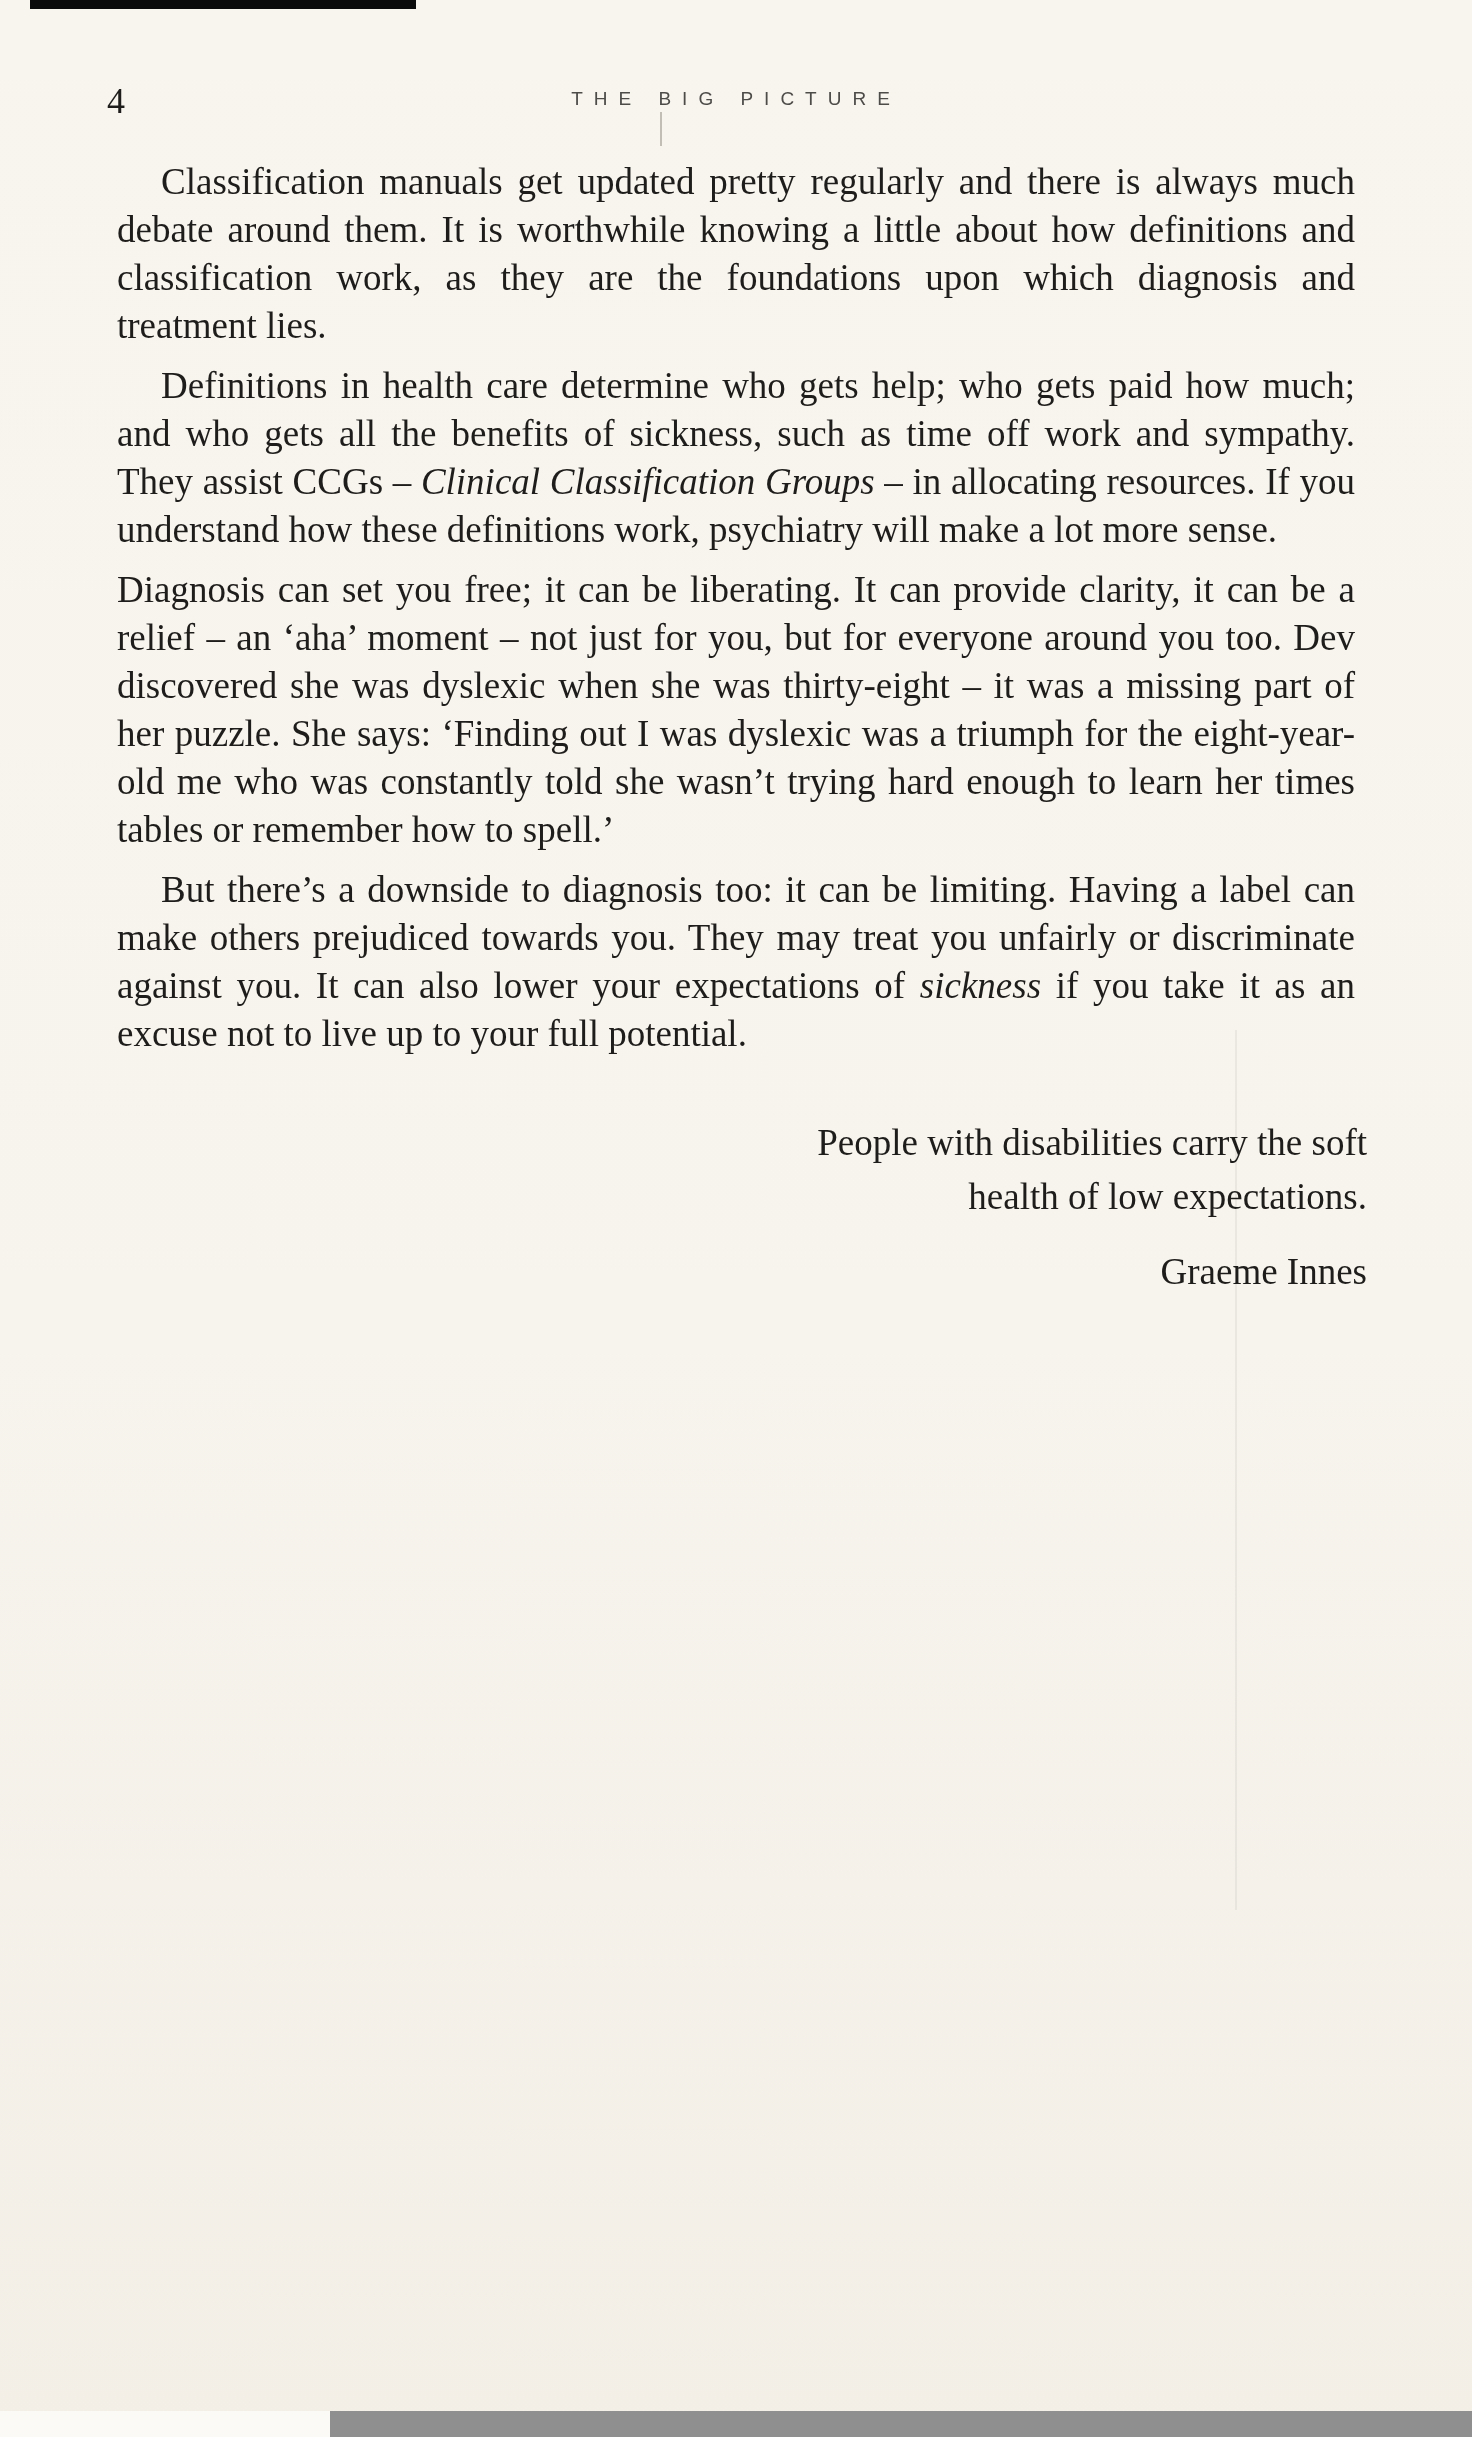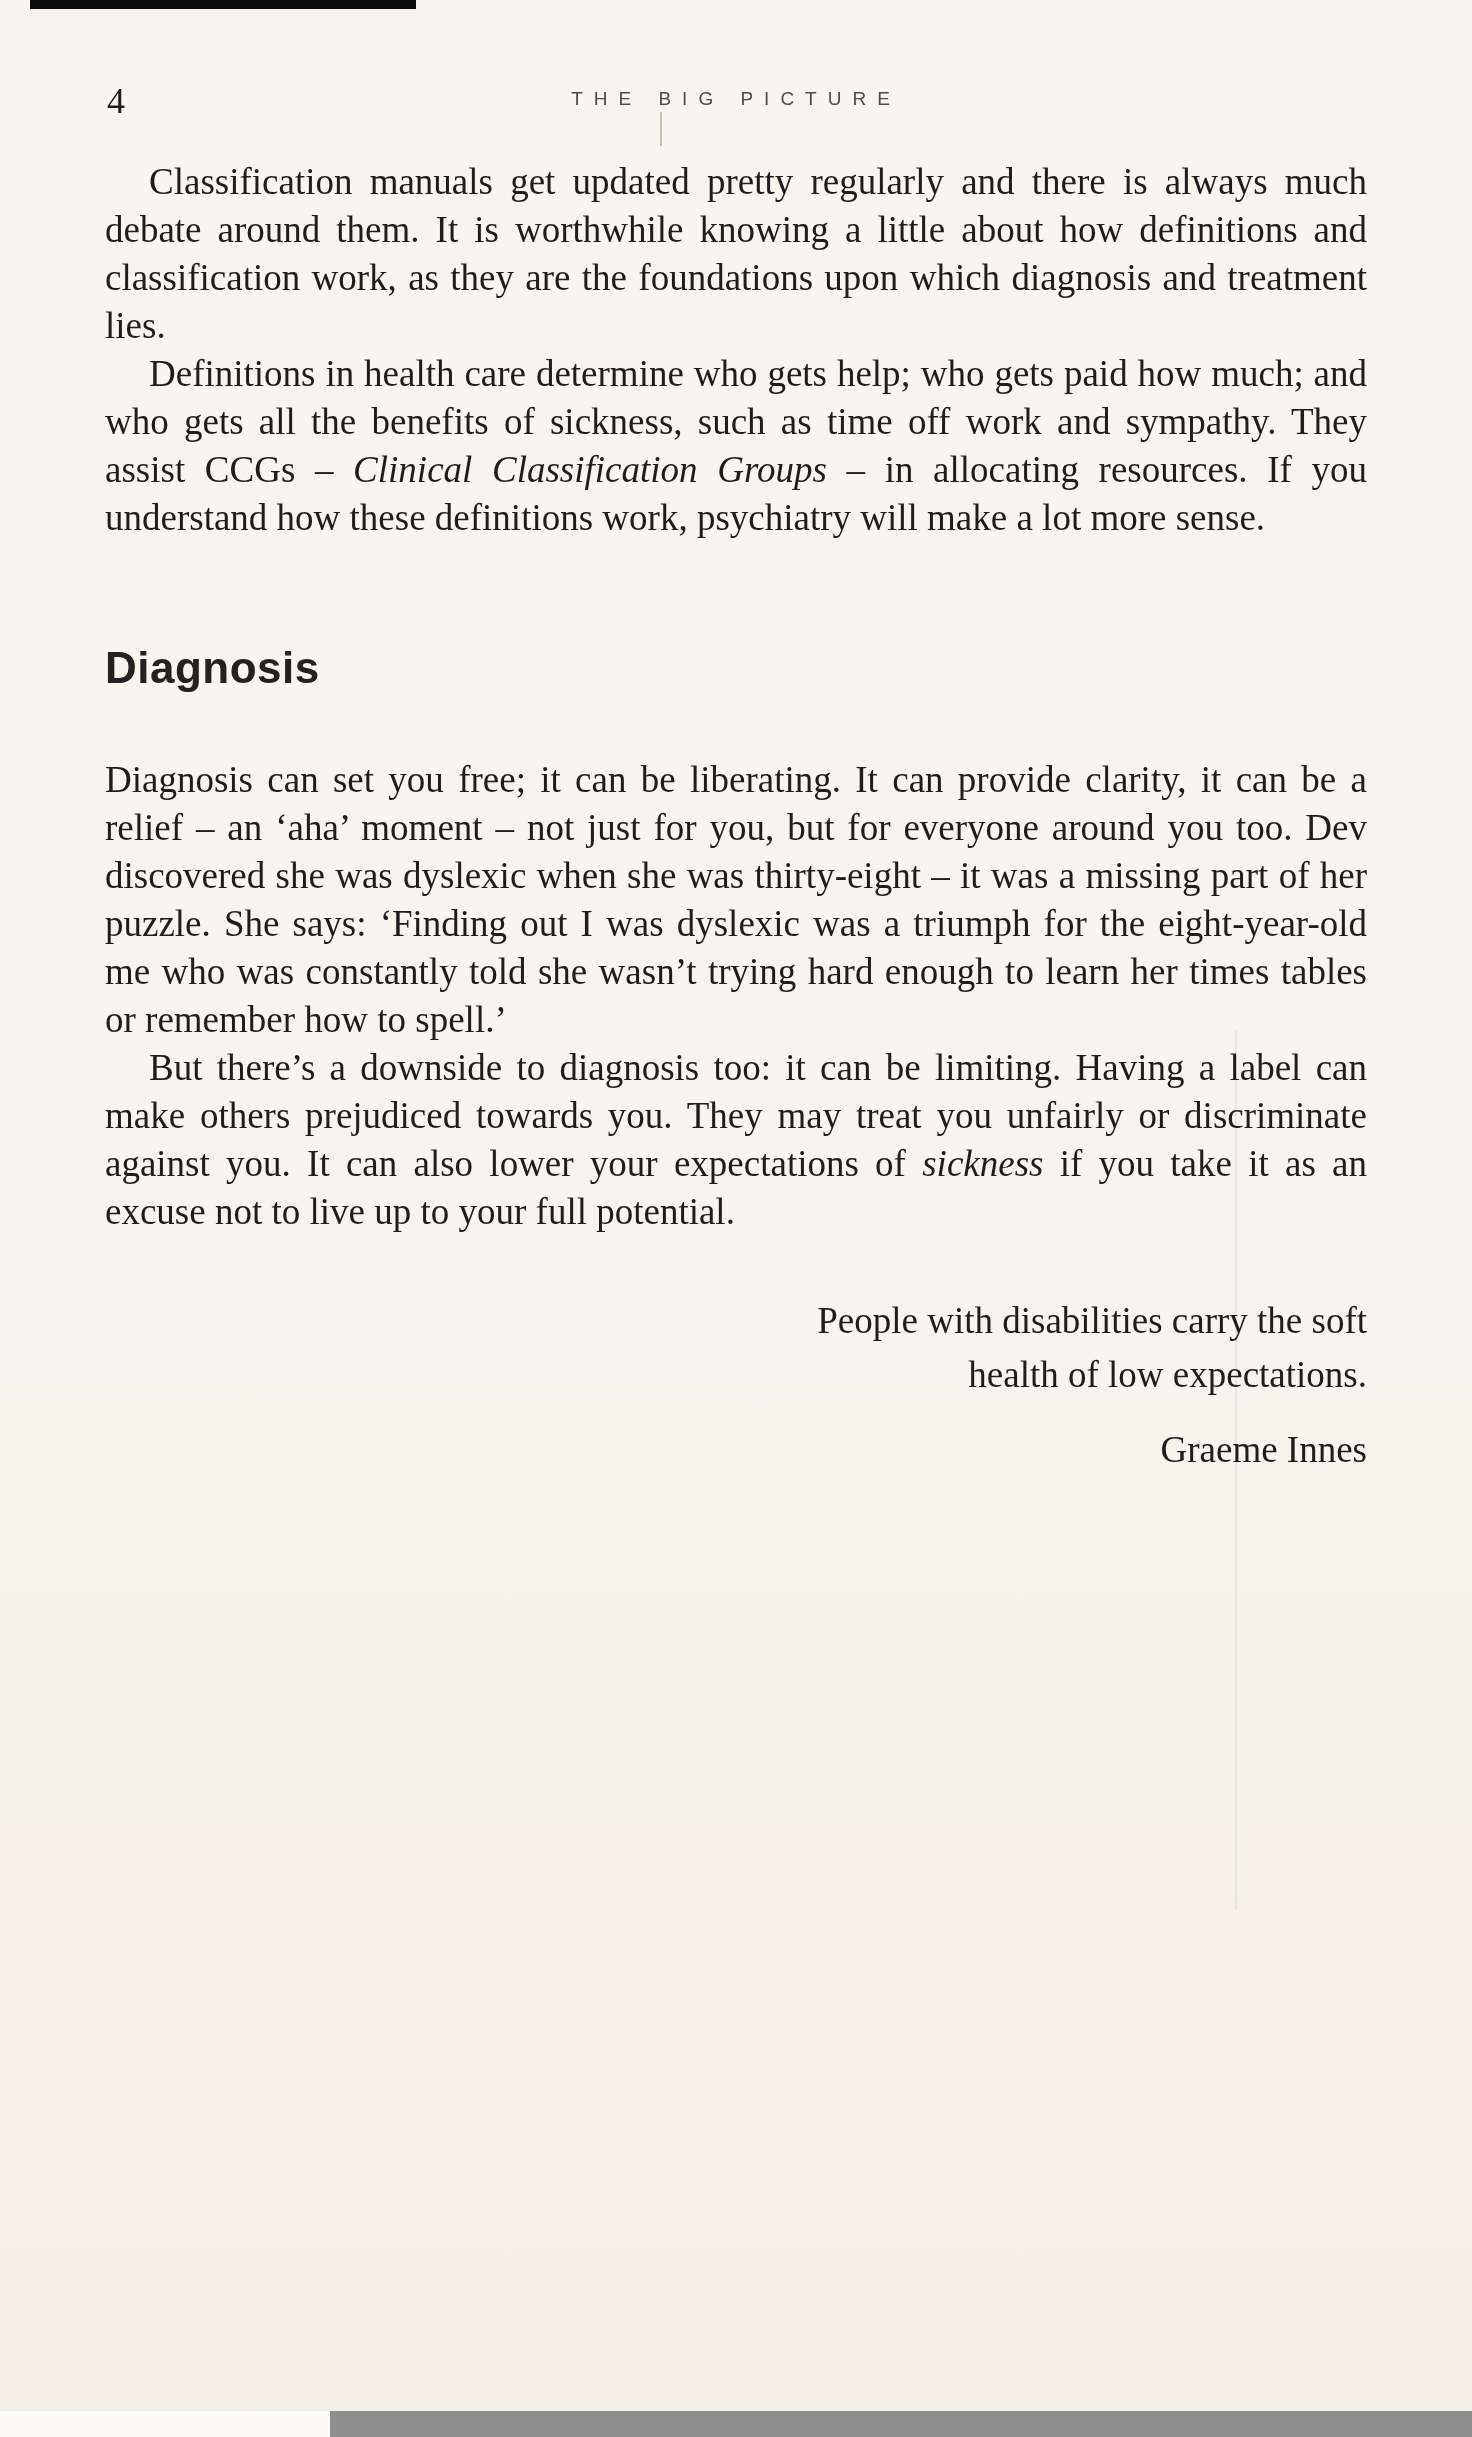--- a/index.html
+++ b/index.html
@@ -82,21 +82,21 @@
 
   
   .body-text {
     margin: 26px 105px 0 105px;
     font-family: "Liberation Serif", serif;
     font-size: 37px;
     line-height: 48px;
     text-align: justify;
     color: var(--ink);
   }
-  .para { margin: 0; }
+  .para { margin: 12px; }
   .para.indent { text-indent: 44px; }
   .para em { font-style: italic; }
 
   .section-heading {
     font-family: "Liberation Sans", sans-serif;
     font-weight: 700;
     font-size: 44px;
     letter-spacing: 0.5px;
     color: #242220;
     text-align: left;
@@ -131,21 +131,20 @@
     <span class="page-num">4</span>
     <span class="head-title">THE BIG PICTURE</span>
   </header>
 
   <main class="body-text">
 
     <p class="para indent">Classification manuals get updated pretty regularly and there is always much debate around them. It is worthwhile knowing a little about how definitions and classification work, as they are the foundations upon which diagnosis and treatment lies.</p>
 
     <p class="para indent"><span>Definitions in health care determine who gets help; who gets paid how much; and who gets all the benefits of sickness, such as time off work and sympathy. They assist CCGs – </span><em>Clinical Classification Groups</em><span> – in allocating resources. If you understand how these definitions work, psychiatry will make a lot more sense.</span></p>
 
-    <h2 class="section-heading">Diagnosis</h2>
 
     <p class="para">Diagnosis can set you free; it can be liberating. It can provide clarity, it can be a relief – an ‘aha’ moment – not just for you, but for everyone around you too. Dev discovered she was dyslexic when she was thirty-eight – it was a missing part of her puzzle. She says: ‘Finding out I was dyslexic was a triumph for the eight-year-old me who was constantly told she wasn’t trying hard enough to learn her times tables or remember how to spell.’</p>
 
     <p class="para indent"><span>But there’s a downside to diagnosis too: it can be limiting. Having a label can make others prejudiced towards you. They may treat you unfairly or discriminate against you. It can also lower your expectations of </span><em>sickness</em><span> if you take it as an excuse not to live up to your full potential.</span></p>
 
     <blockquote class="pull-quote">
       <div class="quote-line">People with disabilities carry the soft</div>
       <div class="quote-line">health of low expectations.</div>
     </blockquote>
 

